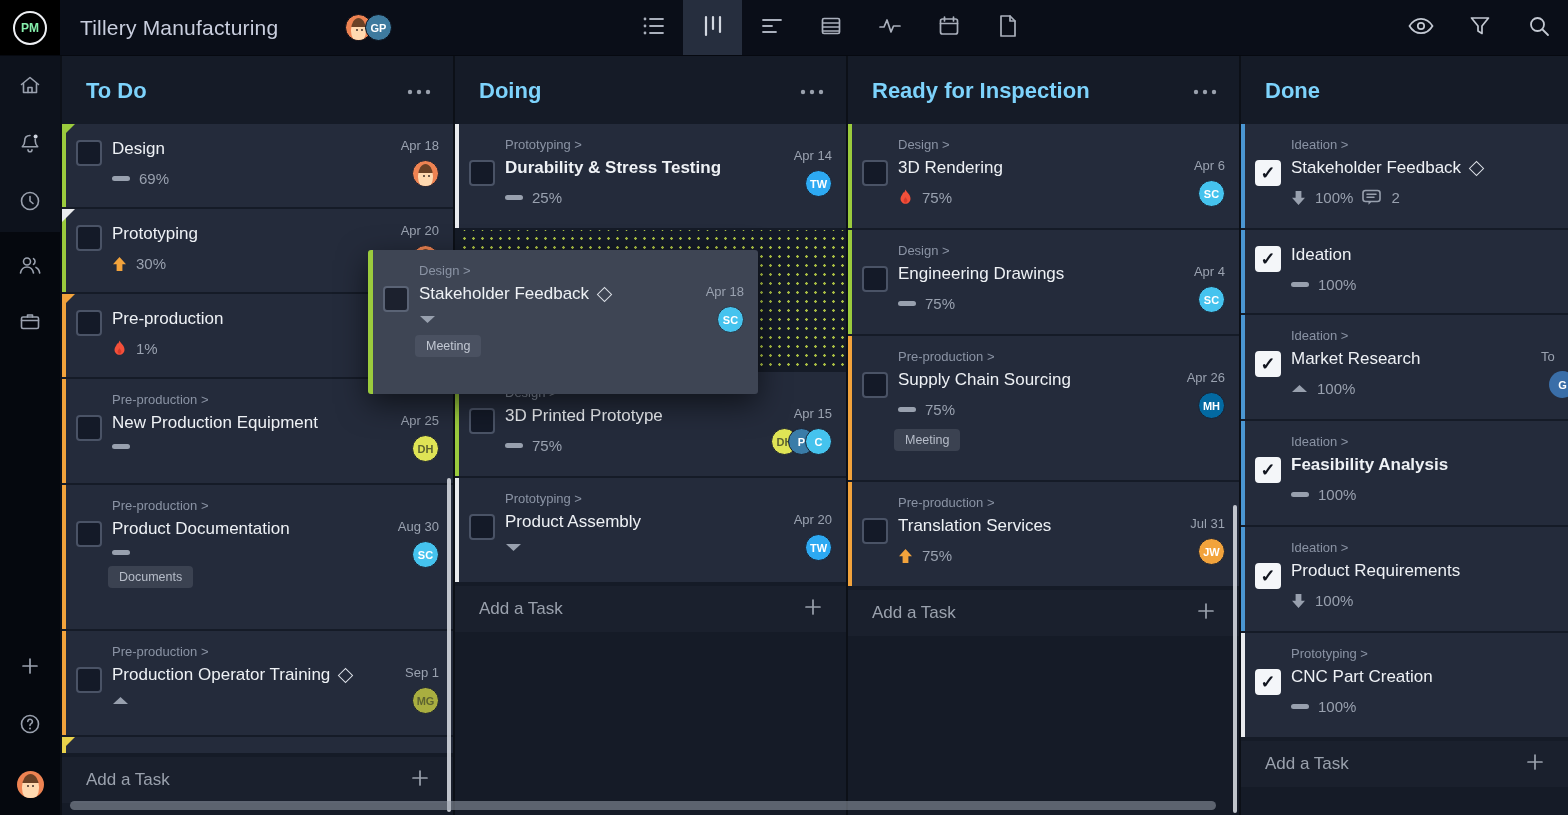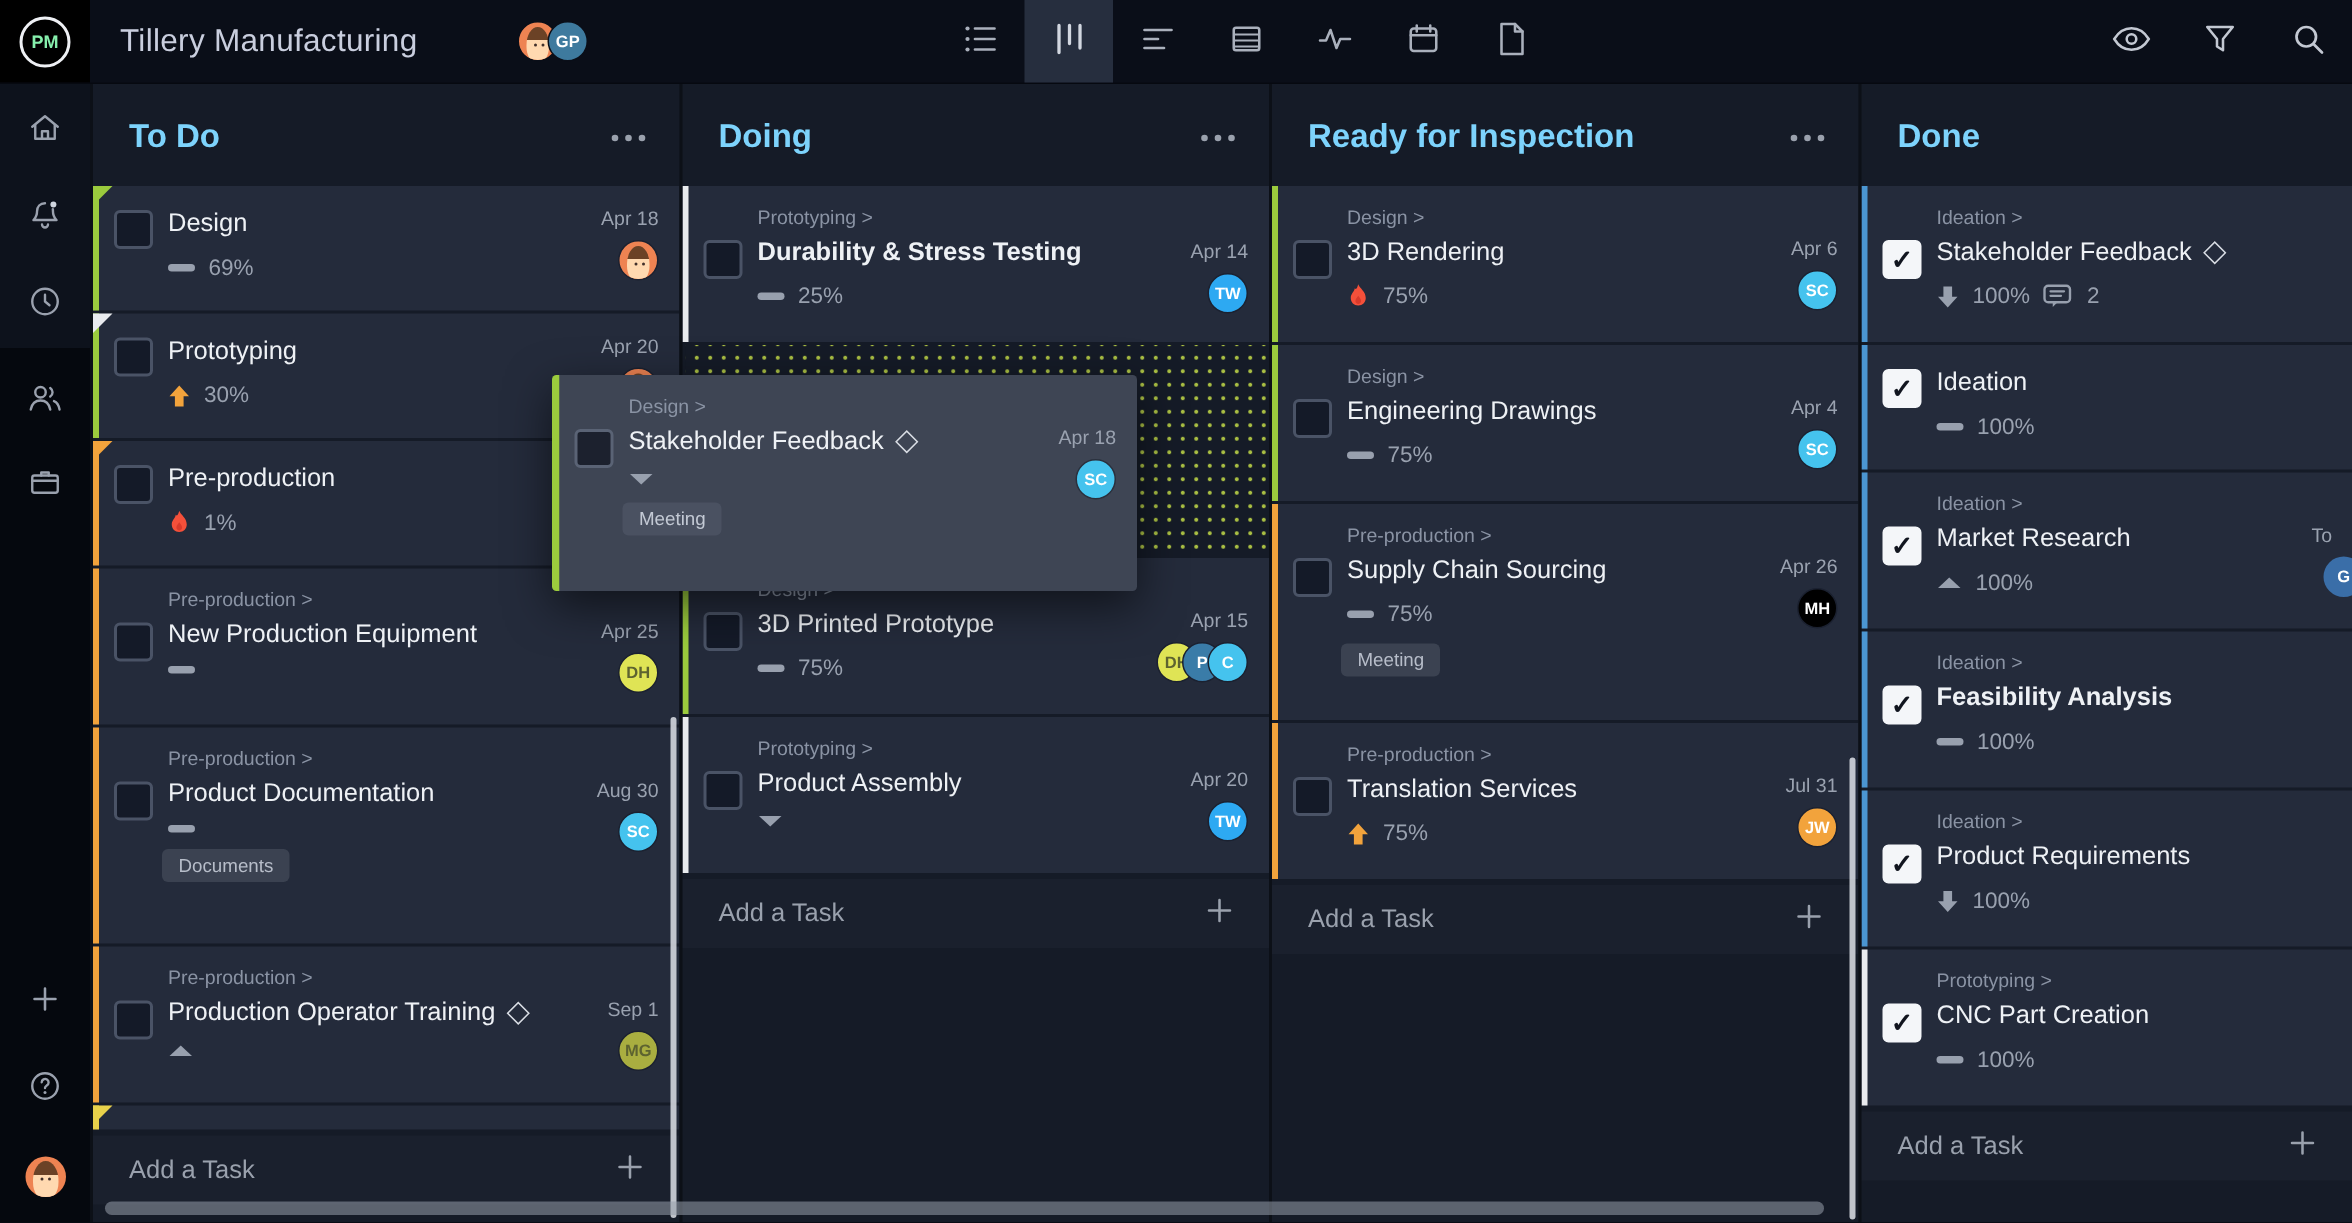--- a/index.html
+++ b/index.html
@@ -355,21 +355,21 @@
             <div class="crumb">Prototyping &gt;</div>
             <div class="trow">
               <span class="bold">Durability &amp; Stress Testing</span>
             </div>
             <div class="meta">
               <span class="pico">
                 <span class="dash"></span>
               </span>
               <span>25%</span>
             </div>
-            <div class="rside" style="top: 36px;">
+            <div class="rside" style="top: 24px;">
               <span class="date">Apr 14</span>
               <span class="avgroup">
                 <span class="avatar" style="background: rgb(45, 169, 242);">TW</span>
               </span>
             </div>
           </article>
           <div class="dropzone"></div>
           <article class="card" style="border-left-color: rgb(155, 203, 61); height: 104px;">
             <span class="cb" style="top: 36px;"></span>
             <div class="crumb">Design &gt;</div>
@@ -479,21 +479,21 @@
             <div class="meta">
               <span class="pico">
                 <span class="dash"></span>
               </span>
               <span>75%</span>
             </div>
             <div class="tagrow"><span class="tag">Meeting</span></div>
             <div class="rside" style="top: 34px;">
               <span class="date">Apr 26</span>
               <span class="avgroup">
-                <span class="avatar" style="background: #000000;">MH</span>
+                <span class="avatar" style="background: #0369a1;">MH</span>
               </span>
             </div>
           </article>
           <article class="card" style="border-left-color: rgb(242, 163, 60); height: 104px;">
             <span class="cb" style="top: 36px;"></span>
             <div class="crumb">Pre-production &gt;</div>
             <div class="trow">
               <span>Translation Services</span>
             </div>
             <div class="meta">

